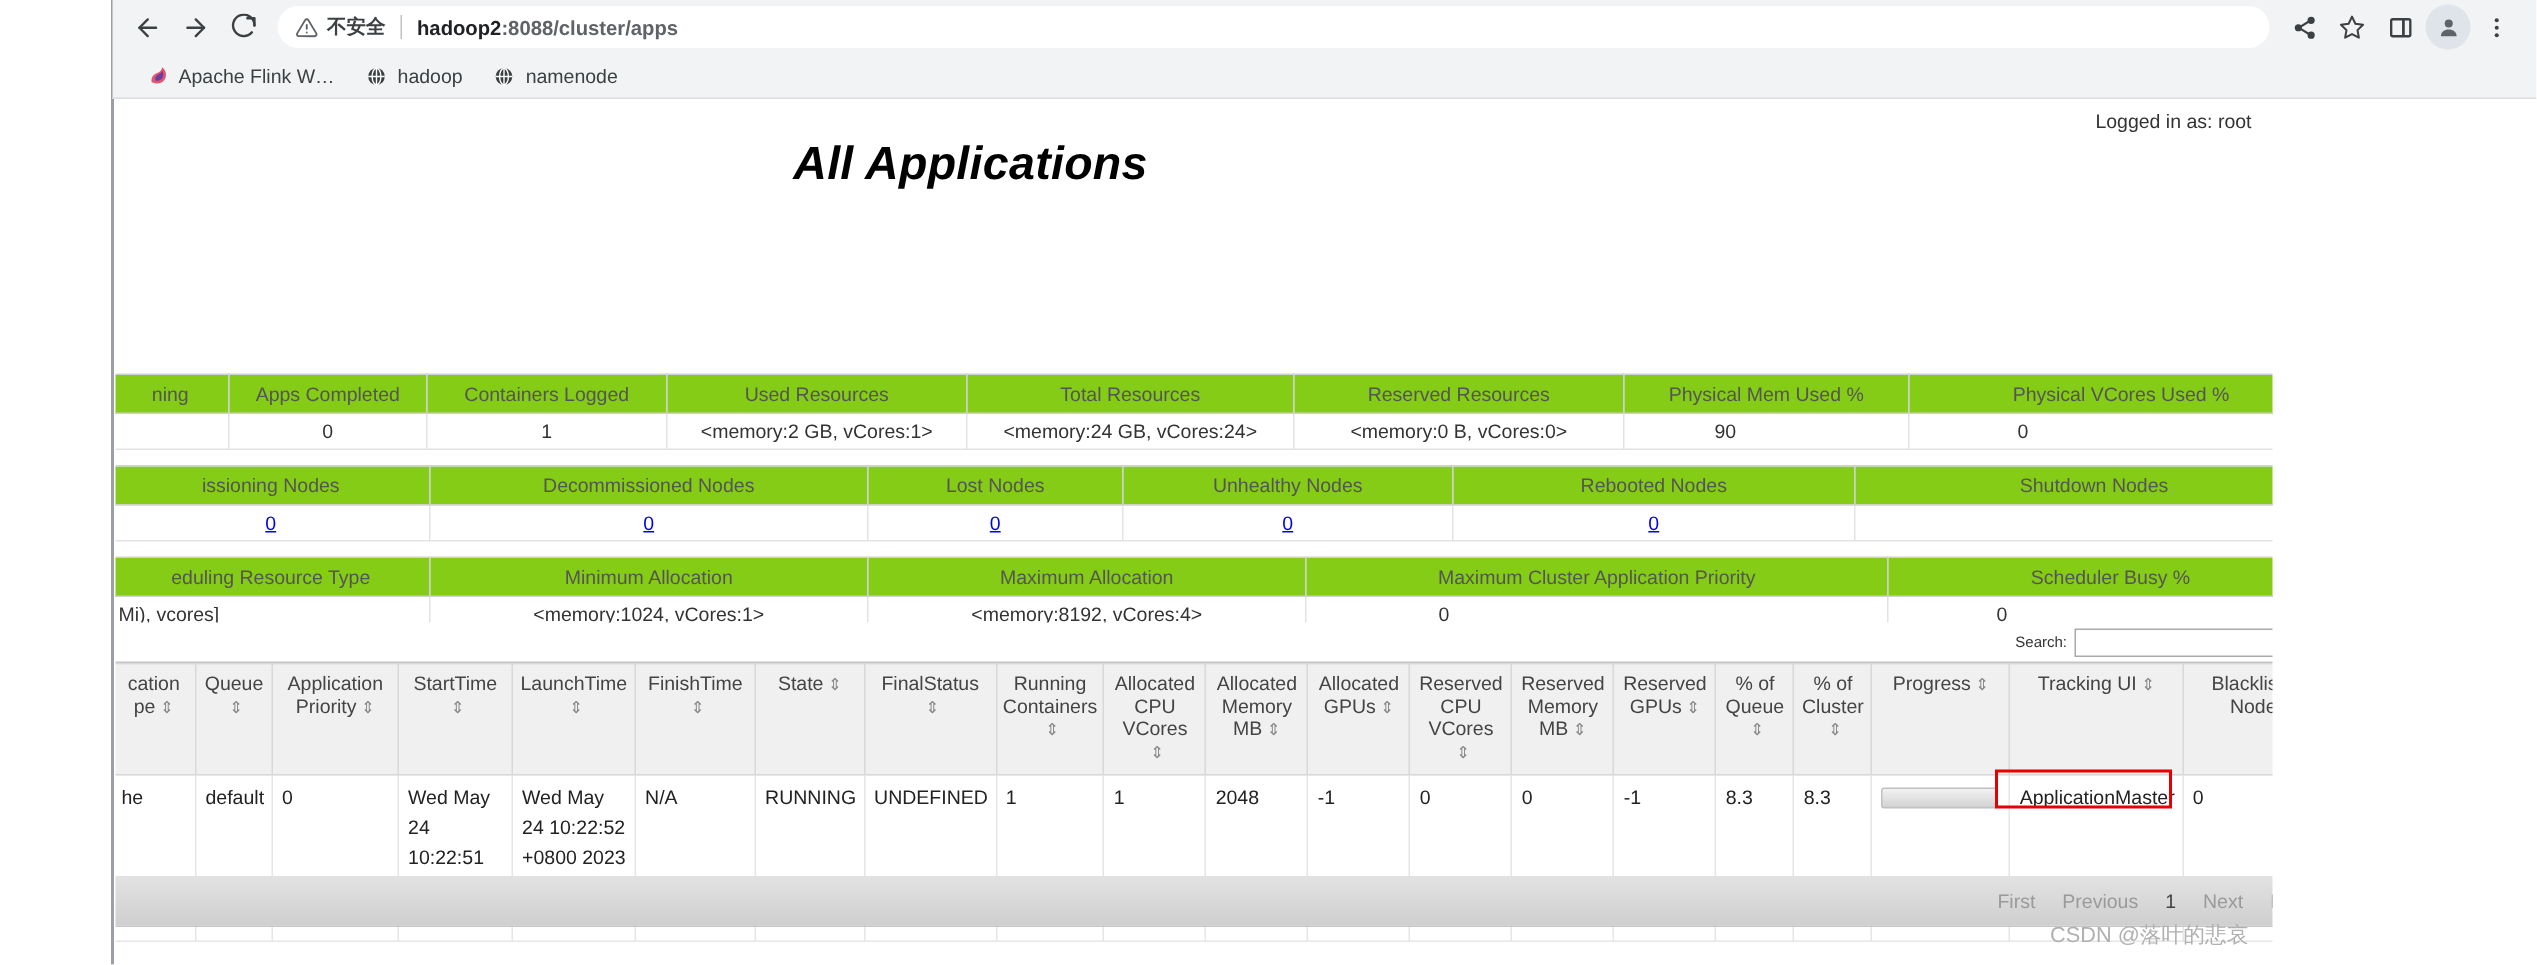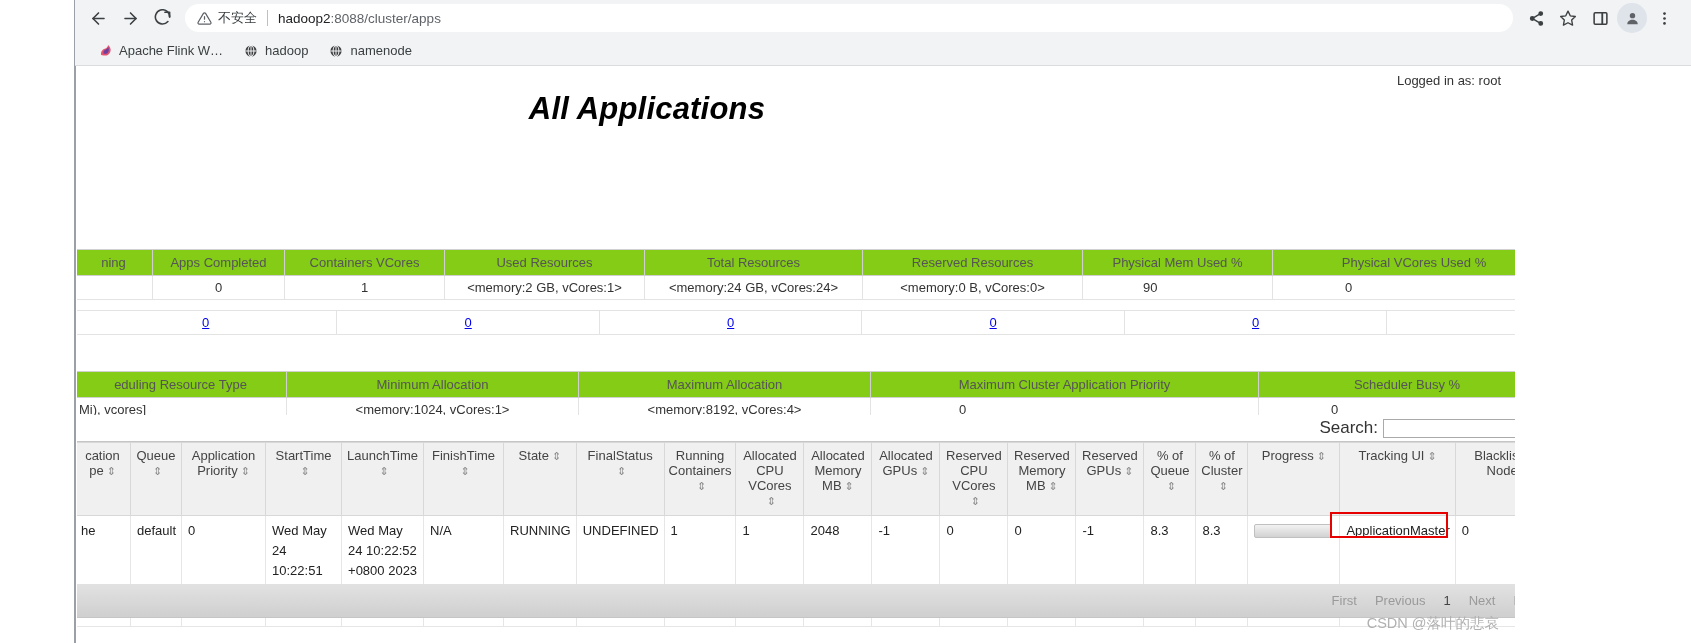--- a/index.html
+++ b/index.html
@@ -37,21 +37,21 @@
     width: 30px; height: 30px; margin-right: 2px;
     display: flex; align-items: center; justify-content: center;
     border-radius: 50%; cursor: pointer; color: #3c4043;
   }
   .nav-btn svg { display:block; }
 
   .omnibox {
     flex: 1; height: 28px; margin: 0 8px 0 6px;
     background: #ffffff; border-radius: 14px;
     display: flex; align-items: center; padding: 13px 12px;
-    font-size: 13.5px; color: #202124; overflow: hidden;
+    font-size: 13.5px; color: #202124; overflow: hidden; font-weight: bold;
   }
   .warn-icon { margin-right: 6px; display:flex; align-items:center; color:#5f6368; }
   .insecure-label { color: #3c4043; font-size: 13px; white-space: nowrap; }
   .omni-sep { width:1px; height:16px; background:#bdc1c6; margin:0 10px; flex:none; }
   .url { font-size: 13.5px; white-space: nowrap; }
   .url .host { color: #202124; }
   .url .path { color: #5f6368; }
 
   .chrome-icons { display: flex; align-items: center; gap: 2px; padding-right: 4px; }
   .cicon {
@@ -116,21 +116,21 @@
   #metrics2 { top: 244px; }
   #metrics3 { top: 305px; }
 
   
   .search-row {
     position: absolute; left: -3px; top: 349px; width: 1482px; height: 27px;
     background: #ffffff; border: 1px solid #c5c5c5; border-top: none;
     display: flex; align-items: center; justify-content: flex-end;
     padding-right: 6px;
   }
-  .search-label { font-size: 17px; color: #333; margin-right: 5px; }
+  .search-label { font-size: 10px; color: #333; margin-right: 5px; }
   .search-input {
     width: 166px; height: 19px;
     border: 1px solid #aaa; background: #fff;
     font-size: 12px; font-family: "Liberation Sans", sans-serif;
     padding: 0 4px; color: #333;
   }
 
   
   .apps-wrap {
     position: absolute; left: -3px; top: 376px; width: 1482px;
@@ -311,21 +311,21 @@
 
     <div class="logged-in">Logged in as: root</div>
 
     <div class="app-title">All Applications</div>
 
     <table class="mtable" id="metrics1">
       <tbody>
           <tr>
         <th style="width:78px">ning</th>
         <th style="width:132px">Apps Completed</th>
-        <th style="width:160px">Containers VCores</th>
+        <th style="width:160px">Containers Logged</th>
         <th style="width:200px">Used Resources</th>
         <th style="width:218px">Total Resources</th>
         <th style="width:220px">Reserved Resources</th>
         <th style="width:190px">Physical Mem Used %</th>
         <th>Physical VCores Used %</th>
       </tr>
       <tr>
         <td></td>
         <td>0</td>
         <td>1</td>
@@ -333,20 +333,28 @@
         <td>&lt;memory:24 GB, vCores:24&gt;</td>
         <td>&lt;memory:0 B, vCores:0&gt;</td>
         <td class="lft" style="padding-left:60px">90</td>
         <td class="lft" style="padding-left:72px">0</td>
       </tr>
     </tbody>
       </table>
 
     <table class="mtable" id="metrics2">
       <tbody>
+          <tr>
+        <th style="width:212px">issioning Nodes</th>
+        <th style="width:292px">Decommissioned Nodes</th>
+        <th style="width:170px">Lost Nodes</th>
+        <th style="width:220px">Unhealthy Nodes</th>
+        <th style="width:268px">Rebooted Nodes</th>
+        <th>Shutdown Nodes</th>
+      </tr>
       <tr>
         <td><a class="blue">0</a></td>
         <td><a class="blue">0</a></td>
         <td><a class="blue">0</a></td>
         <td><a class="blue">0</a></td>
         <td><a class="blue">0</a></td>
         <td></td>
       </tr>
     </tbody>
       </table>

